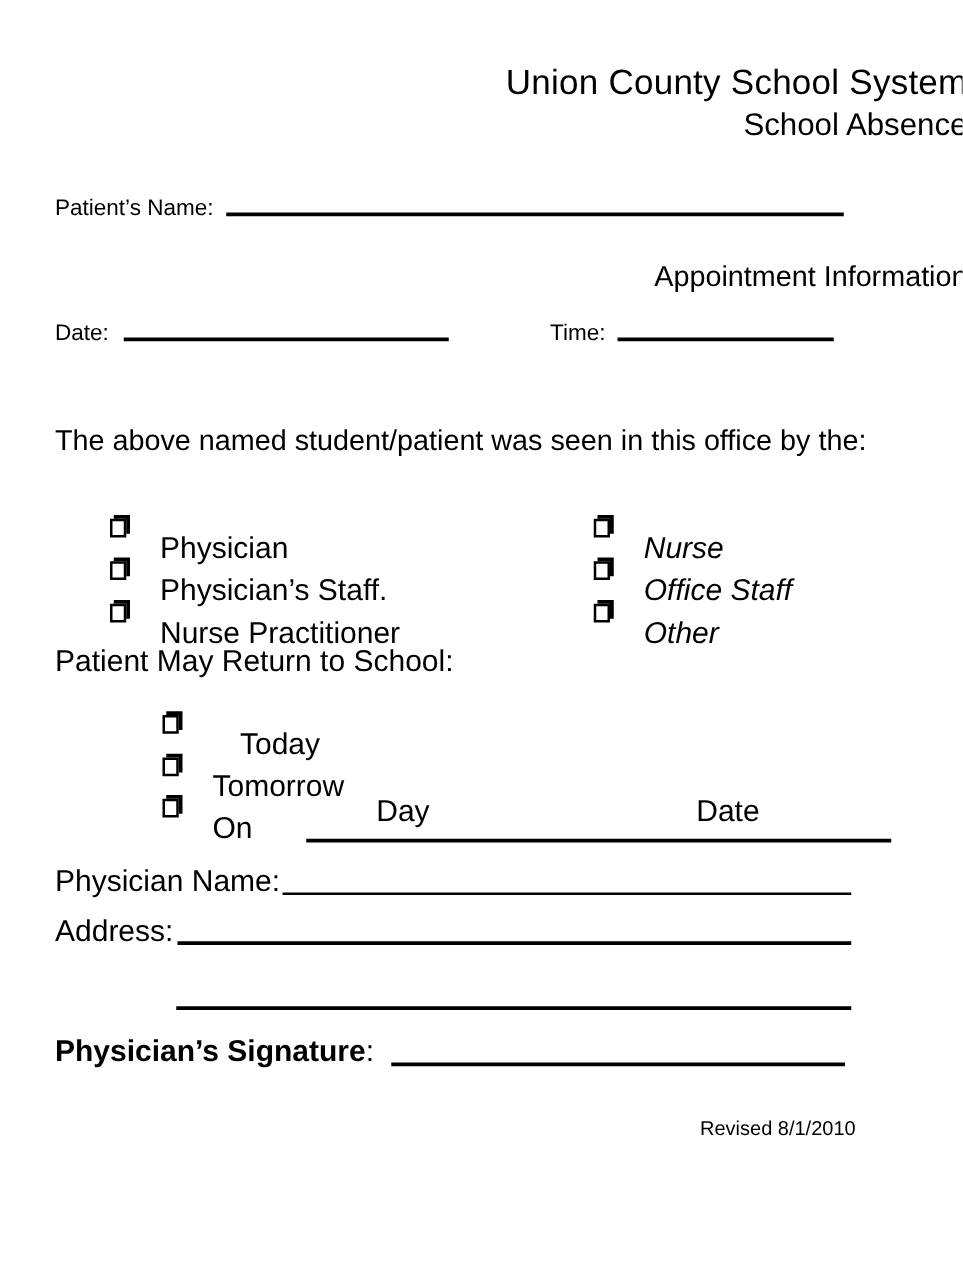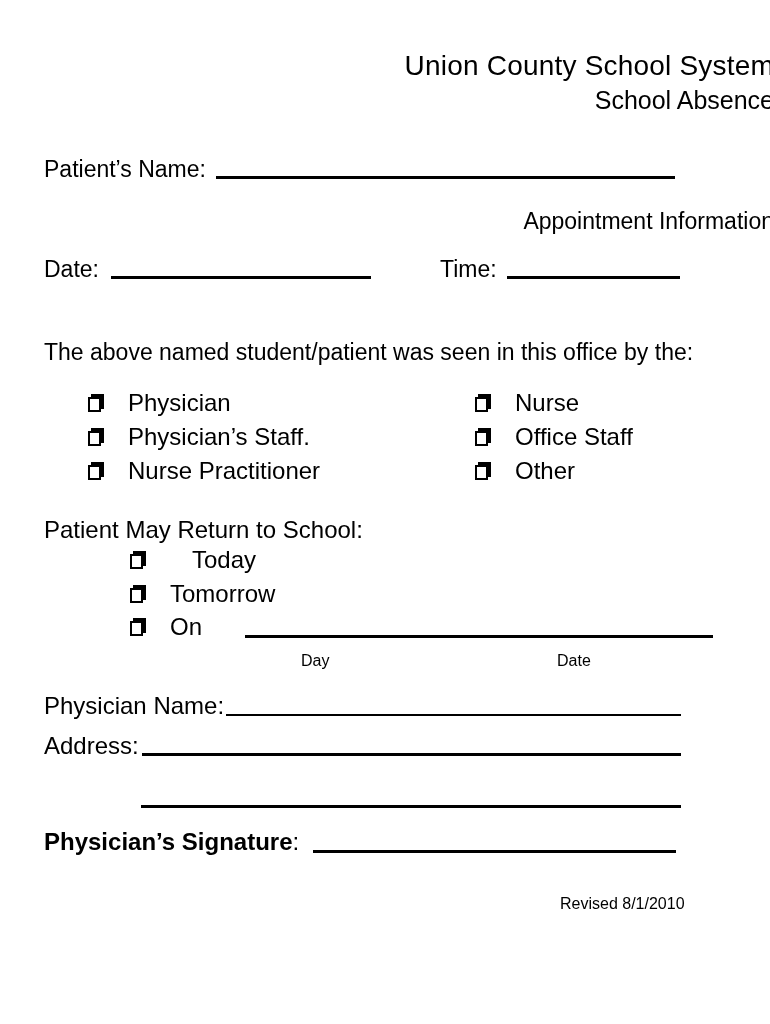--- a/index.html
+++ b/index.html
@@ -10,21 +10,21 @@
     position:relative;
     overflow:hidden;
   }
   .abs { position:absolute; }
   .center { left:4px; width:770px; text-align:right; }
 
   .title1 { top:50px; font-size:28px; letter-spacing:0.2px; }
   .title2 { top:86px; font-size:25px; }
 
   .row { display:flex; align-items:flex-end; }
-  .lbl { font-size:23px; line-height:1.2; white-space:nowrap; }
+  .lbl { font-size:18px; line-height:1.2; white-space:nowrap; }
   .lbl-lg { font-size:24px; line-height:1.2; white-space:nowrap; }
 
   .fill-line { border-bottom:3px solid #000; height:0; margin-bottom:5px; }
   .thin { border-bottom-width:2.5px; }
 
   .patient-row { top:156px; left:44px; width:631px; }
   .patient-row .fill-line { flex:1; margin-left:10px; }
 
   .appt-head { top:208px; font-size:23px; }
 
@@ -36,32 +36,32 @@
   .intro { top:339px; left:44px; font-size:23px; }
 
   .opt { display:flex; align-items:center; gap:23px; }
   .cb {
     width:13px; height:15px;
     border:2px solid #000; background:#fff;
     box-shadow:3px -3px 0 0 #000;
     margin:4px 4px 0 0;
     flex:0 0 auto;
   }
-  .opt .lbl-lg { line-height:1.15; }
+  .opt .lbl-lg { line-height:1.15;margin-top:36px; }
 
   .c1 { left:88px; }
-  .c2 { left:475px; }
+  .c2 { left:475px;font-style:italic; }
   .r1 { top:389px; } .r2 { top:423px; } .r3 { top:457px;justify-content:center; }
 
   .return-head { top:516px; left:44px; font-size:24px; }
   .ret { left:130px; }
   .rr1 { top:546px;gap:45px; } .rr2 { top:580px; } .rr3 { top:613px; }
   .on-line { width:468px; margin-left:20px; align-self:flex-end; margin-bottom:3px; border-bottom:3px solid #000; height:0; }
 
-  .col-caption { font-size:16px; top:652px; }
+  .col-caption { font-size:24px; top:636px; }
   .day-cap { left:301px; }
   .date-cap { left:557px; }
 
   .phys-row { top:692px; left:44px; width:637px; }
   .phys-row .fill-line { flex:1; margin-left:2px; }
 
   .addr-row { top:732px; left:44px; width:637px; }
   .addr-row .fill-line { flex:1; margin-left:3px; }
 
   .addr-line2 { top:786px; left:141px; width:540px; height:22px; border-bottom:3px solid #000; }

